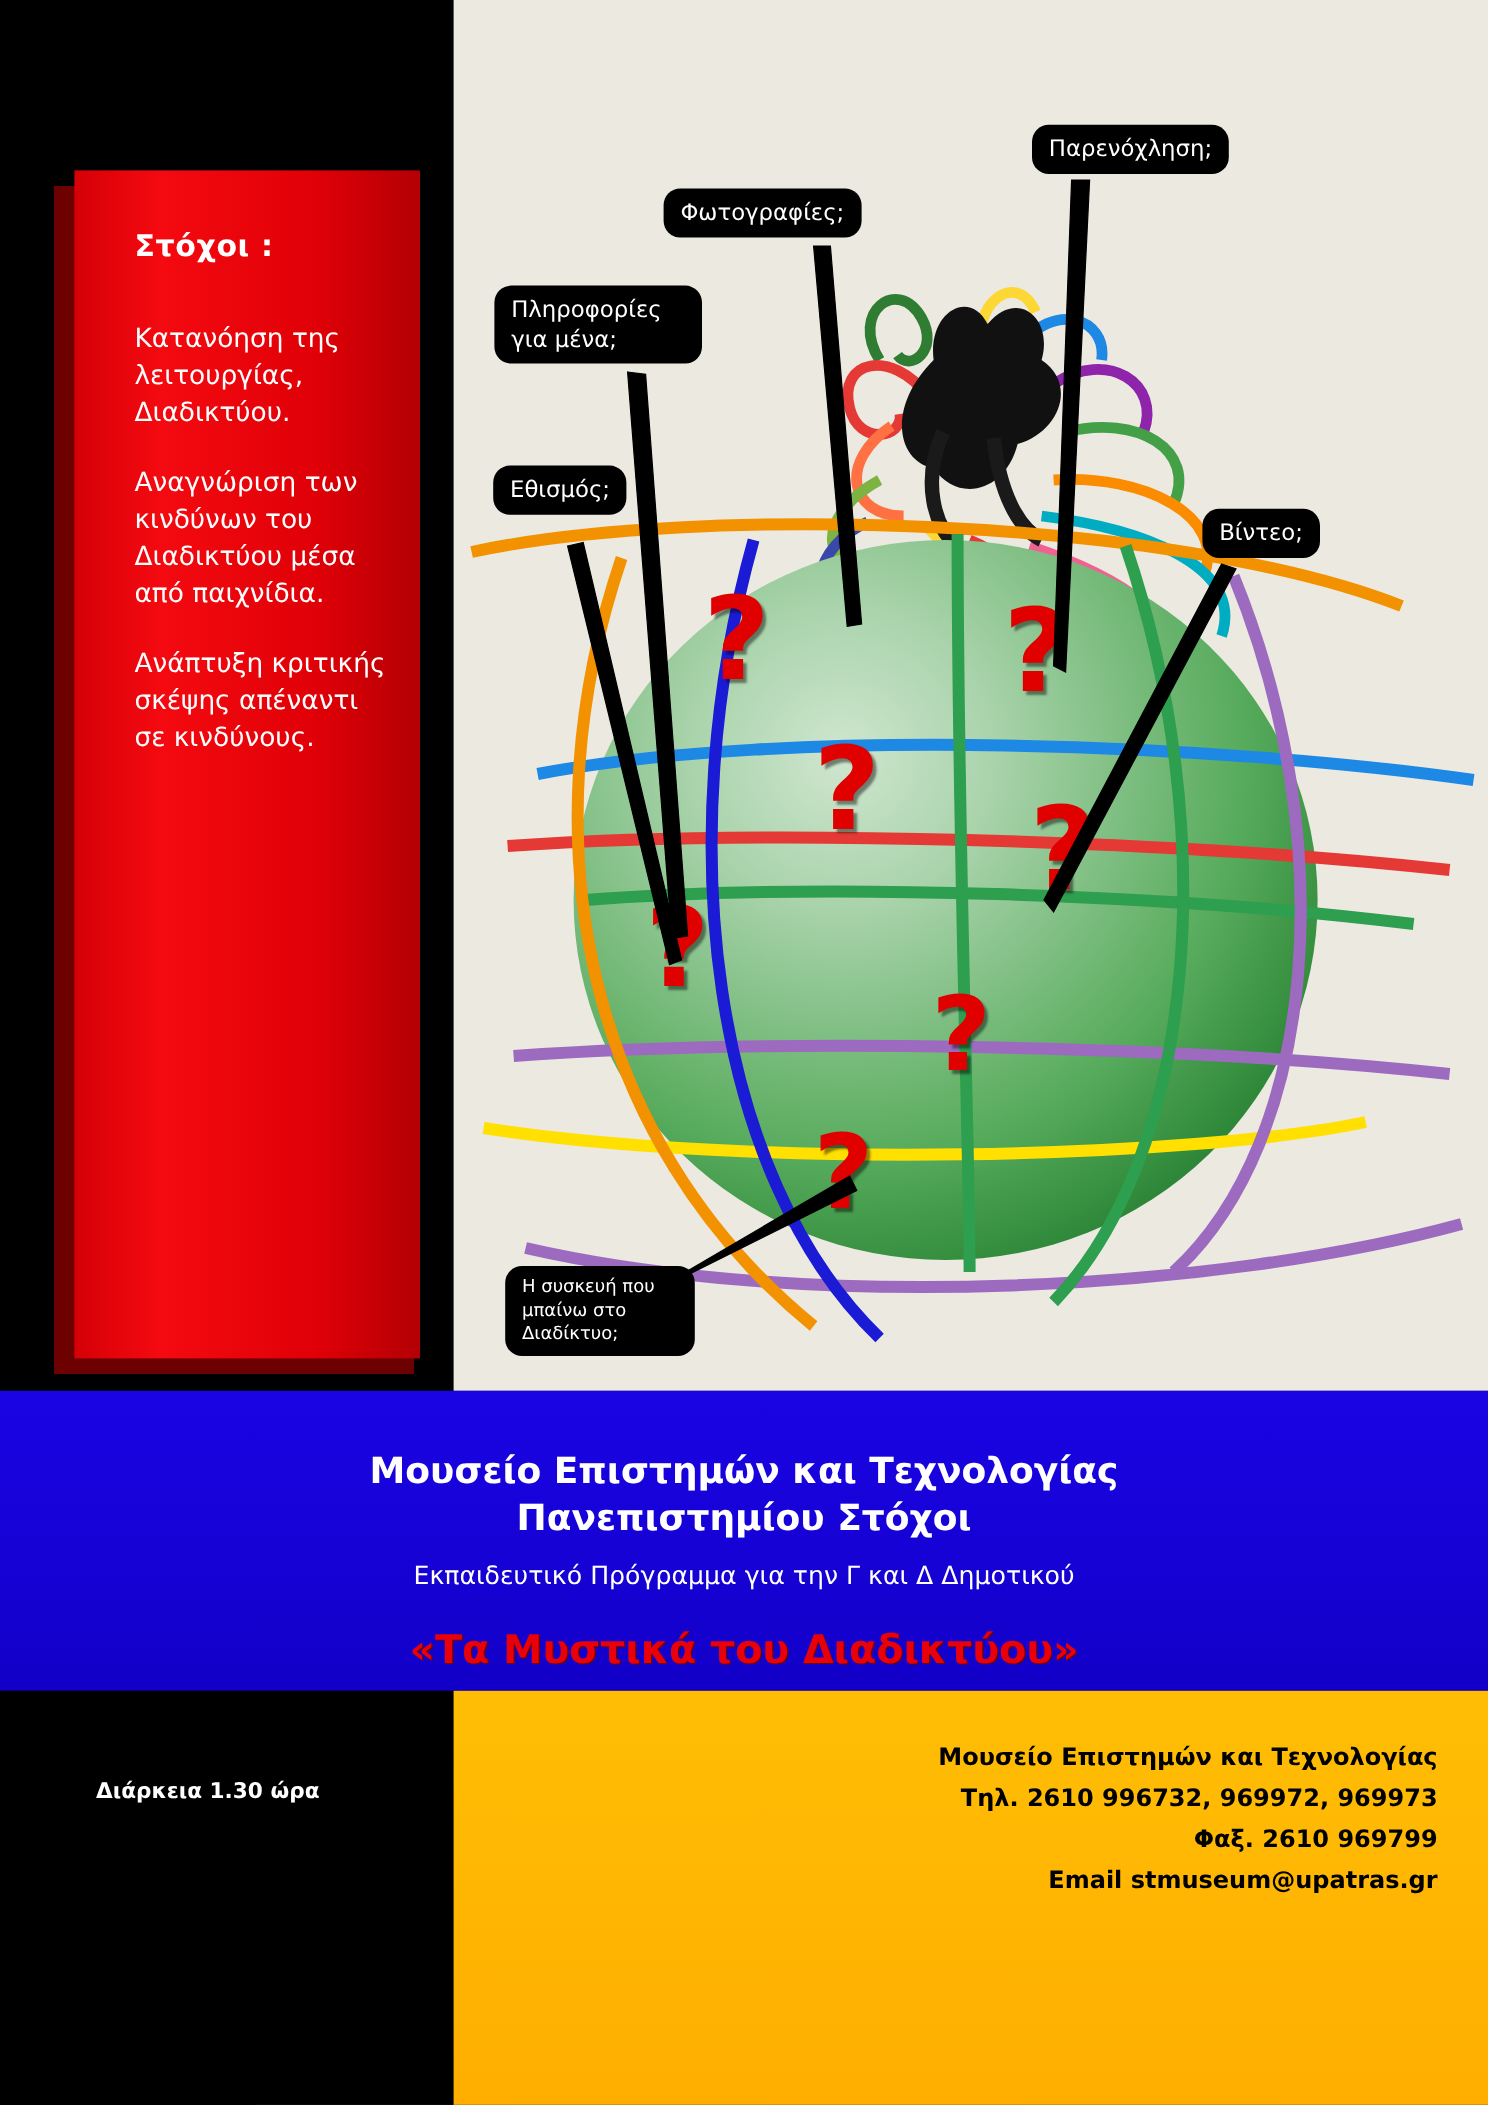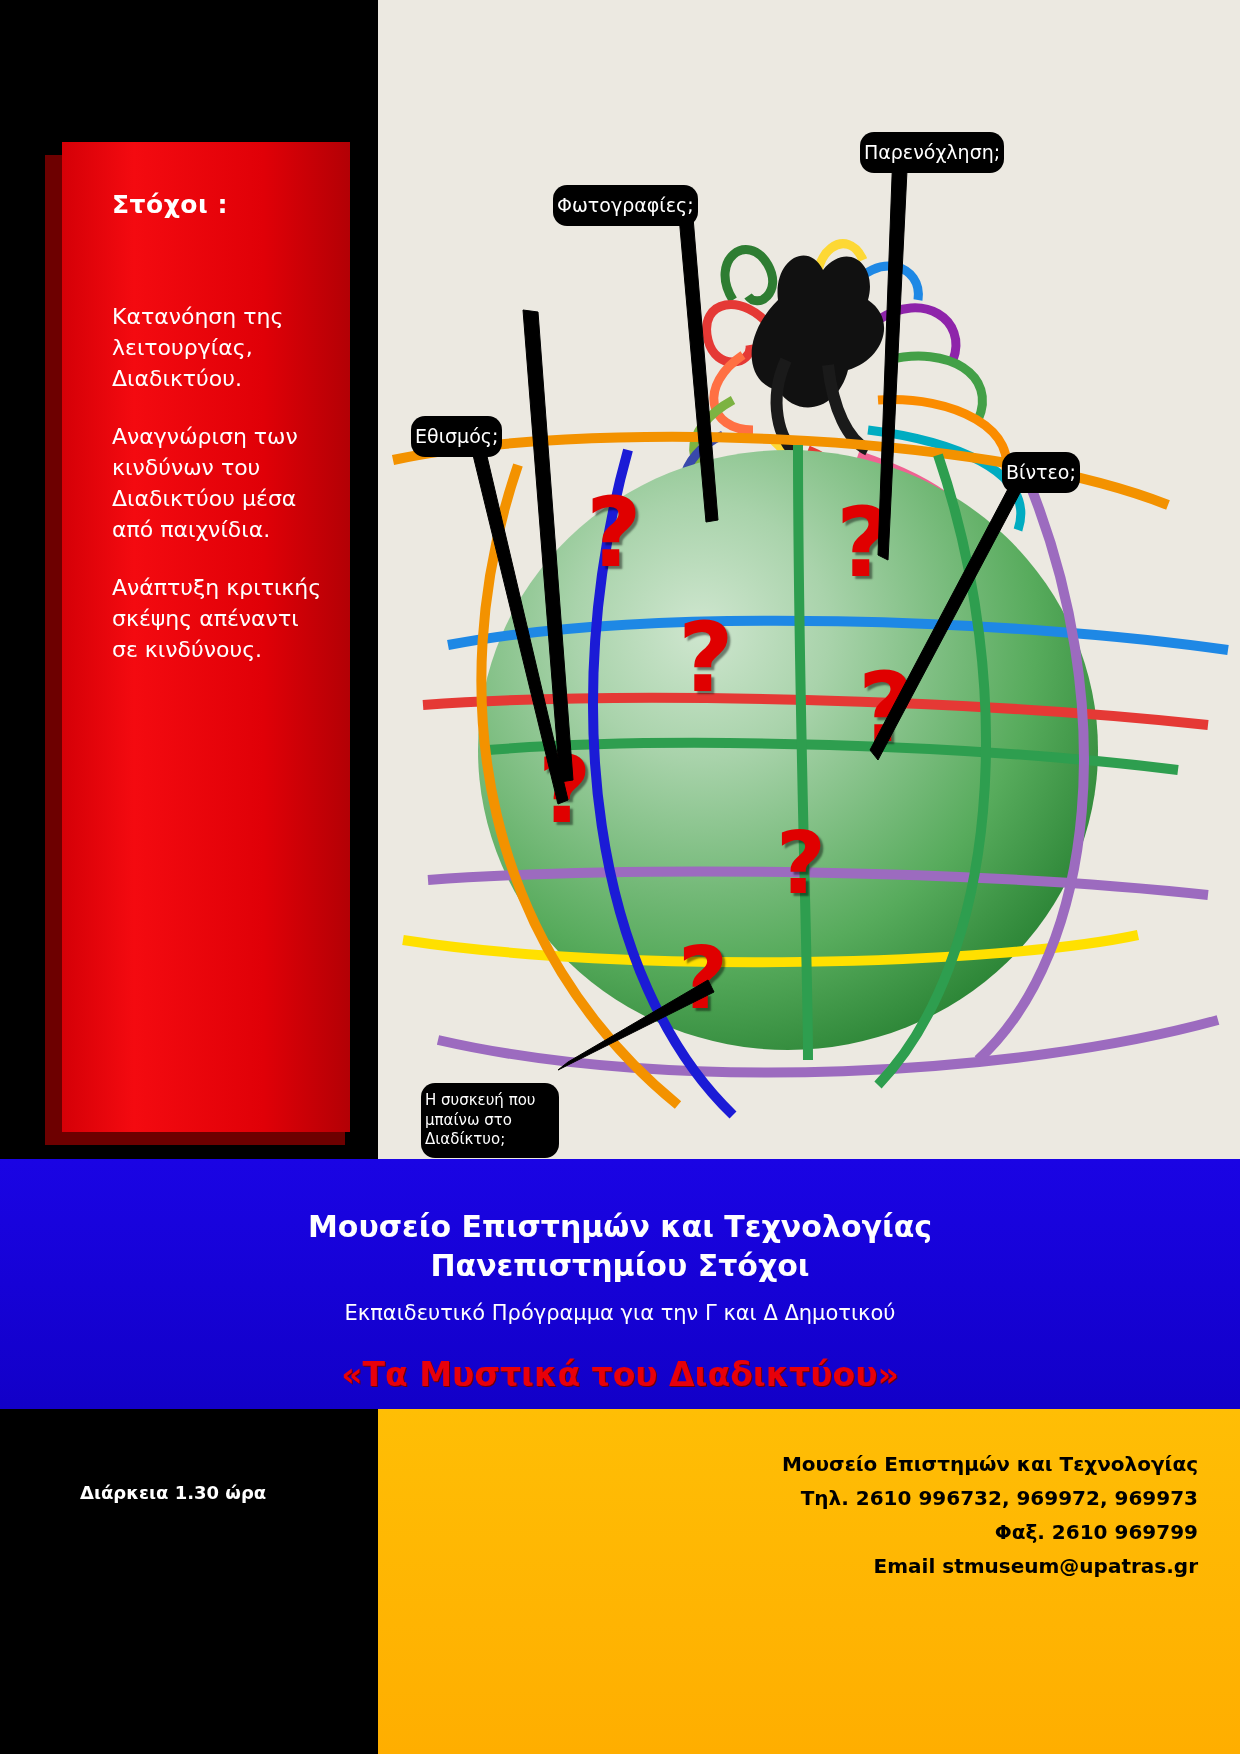--- a/index.html
+++ b/index.html
@@ -51,21 +51,21 @@
     width: 288px; height: 990px;
     background: #e8000a;
     background: linear-gradient(90deg,#d50007 0%, #f40a10 25%, #e00007 70%, #b30005 100%);
     box-sizing: border-box;
     padding: 48px 26px 20px 50px;
     color: #ffffff;
   }
   #goals-title {
     font-size: 25px;
     font-weight: bold;
-    margin-bottom: 82px;
+    margin-bottom: 48px;
     letter-spacing: .5px;
   }
   .goal-item {
     font-size: 22px;
     line-height: 1.42;
     margin-bottom: 26px;
   }
 
   
   #globe-wrap {
@@ -89,25 +89,24 @@
     text-shadow: 3px 3px 2px rgba(0,0,0,.45);
     line-height: 1;
   }
 
   
   .callout {
     position: absolute;
     background: #000000;
     color: #ffffff;
     border-radius: 14px;
-    padding: 8px 4px;
+    padding: 8px 14px;
     font-size: 19px;
     line-height: 1.3;
     z-index: 20;
-    margin-top: 28px;
   }
   .callout.small { font-size: 15px; }
 
   
   #blue-band {
     position: absolute;
     left: 0; top: 1159px;
     width: 1240px; height: 250px;
     background: #1502d8;
     background: linear-gradient(180deg,#1a04e4 0%, #1200c8 100%);
@@ -239,20 +238,21 @@
         <polygon points="300,205 314,205 340,520 328,522"></polygon>
         <polygon points="145,310 160,312 195,780 182,782"></polygon>
         <polygon points="95,455 108,452 190,800 180,804"></polygon>
         <polygon points="640,470 652,474 500,760 492,750"></polygon>
         <polygon points="180,1070 190,1062 330,980 336,992"></polygon>
       </g>
     </svg>
 
     <div class="callout" style="left:482px;top:104px;">Παρενόχληση;</div>
     <div class="callout" style="left:175px;top:157px;">Φωτογραφίες;</div>
+    <div class="callout" style="left:34px;top:238px;width:145px;">Πληροφορίες για μένα;</div>
     <div class="callout" style="left:33px;top:388px;">Εθισμός;</div>
     <div class="callout" style="left:624px;top:424px;">Βίντεο;</div>
     <div class="callout small" style="left:43px;top:1055px;width:130px;">Η συσκευή που μπαίνω  στο Διαδίκτυο;</div>
   </div>
 
   <div id="blue-band">
     <div id="museum-title">
       <div>Μουσείο  Επιστημών και Τεχνολογίας</div>
       <div>Πανεπιστημίου Στόχοι</div>
     </div>

